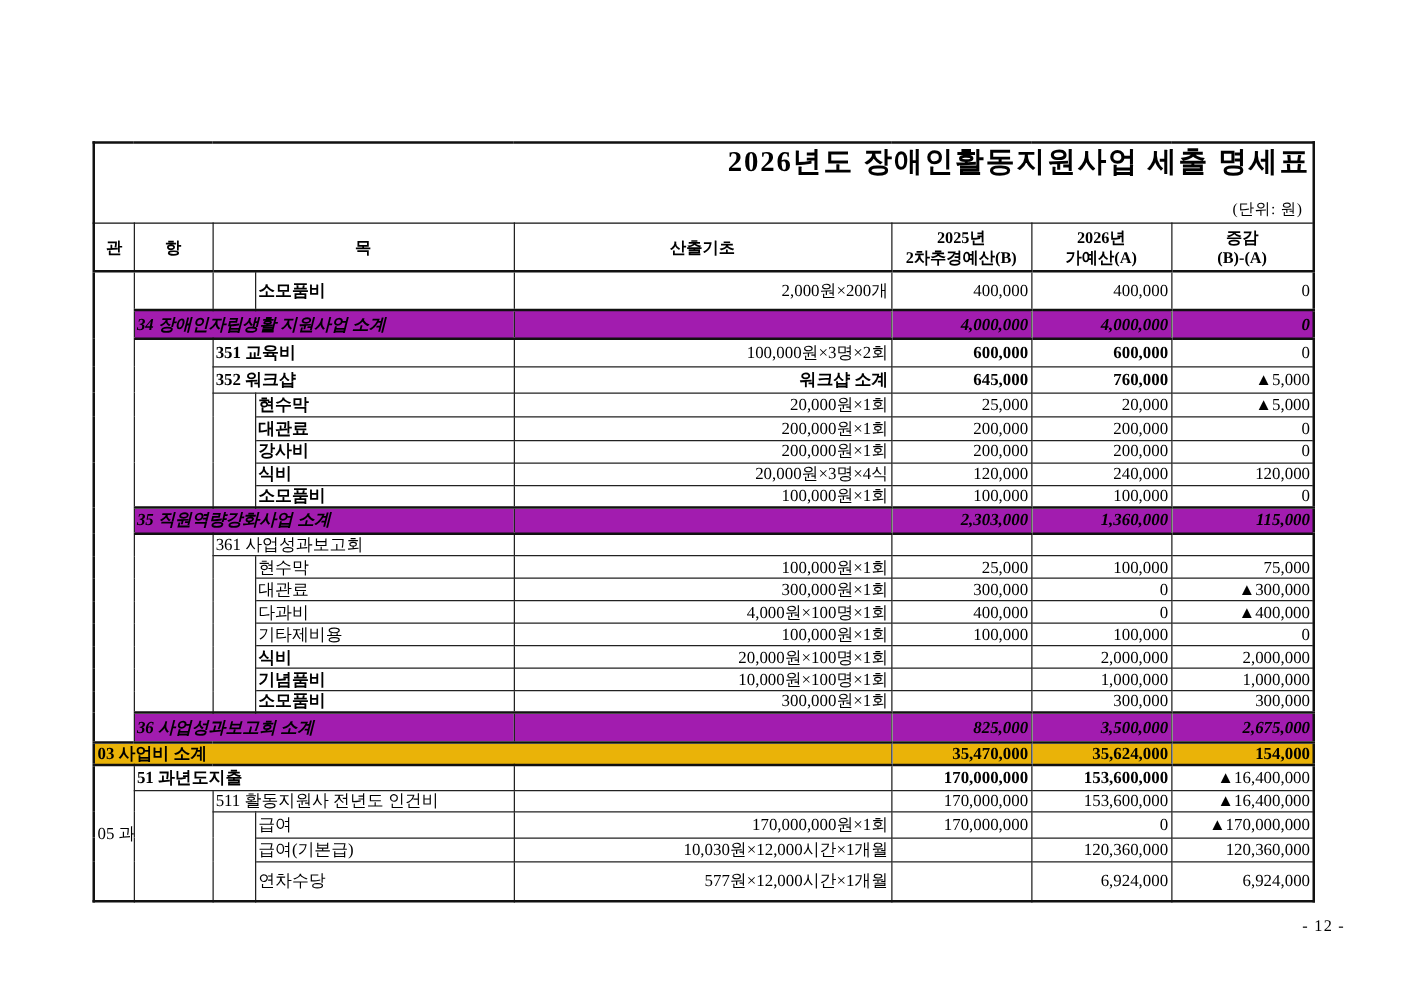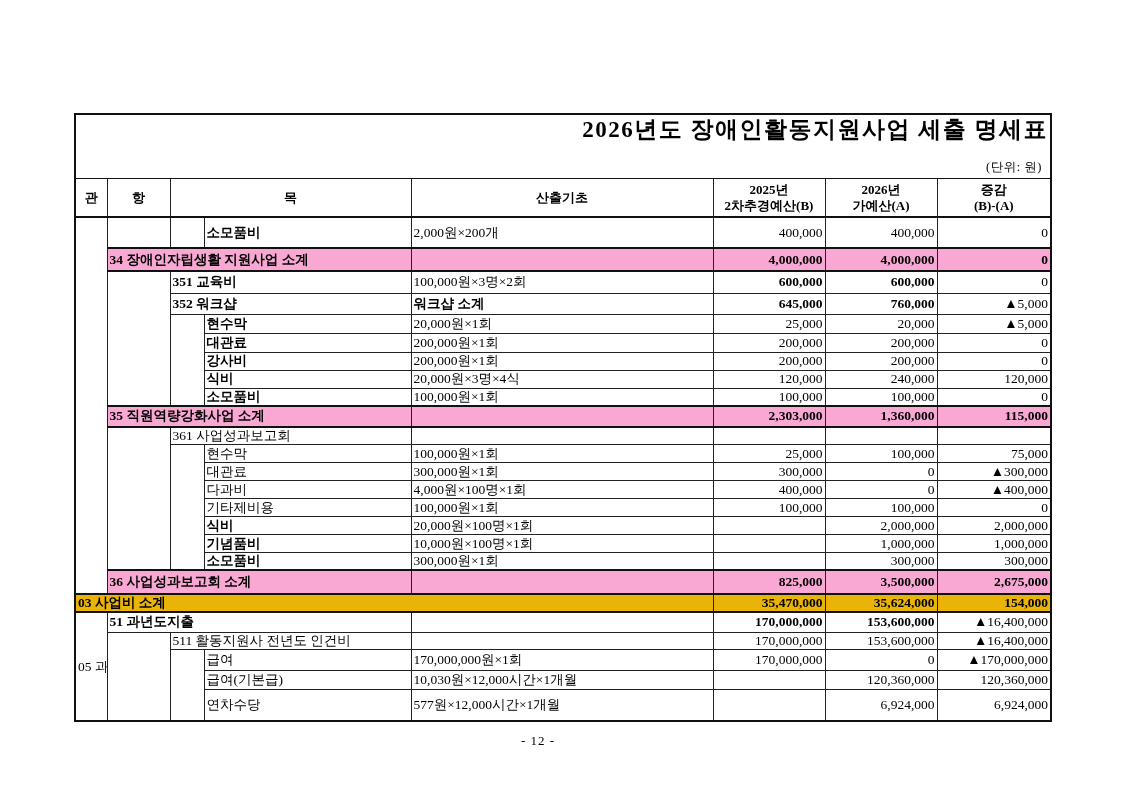--- a/index.html
+++ b/index.html
@@ -35,33 +35,33 @@
     position:absolute;right:8px;bottom:3px;font-size:12.5px;letter-spacing:0.5px;
   }
   
   tr.cols th{
     height:37px;font-size:13px;font-weight:bold;text-align:center;
     white-space:pre-line;line-height:16px;border-bottom:2px solid #111;
     background:#fff;
   }
   
   td.name{text-align:left;padding:0 2px 0 5px;}
-  td.basis{padding:0 8px 0 2px;}
+  td.basis{text-align:right;padding:0 8px 0 2px;}
   td.num{text-align:right;padding:0 7px 0 2px;}
   td.b{font-weight:bold;}
-  td.beige{background:#f9a8d4;}
+  td.beige{background:#a21caf;font-style:italic;}
   td.gray{background:#eab308;}
   td.vert{
     white-space:pre-line;text-align:center;font-size:13px;line-height:18px;
     padding:0;vertical-align:middle;
   }
   tr.emph td{border-top:2px solid #111;border-bottom:2px solid #111;}
 
   .page-footer{
-    position:absolute;left:0;top:733px;width:1076px;text-align:center;
+    position:absolute;left:0;top:733px;width:1076px;text-align:right;
     font-size:13px;letter-spacing:1px;
   }
 </style>
 </head>
 <body>
 
 <div class="sheet">
 
   <table class="budget">
     <colgroup>

